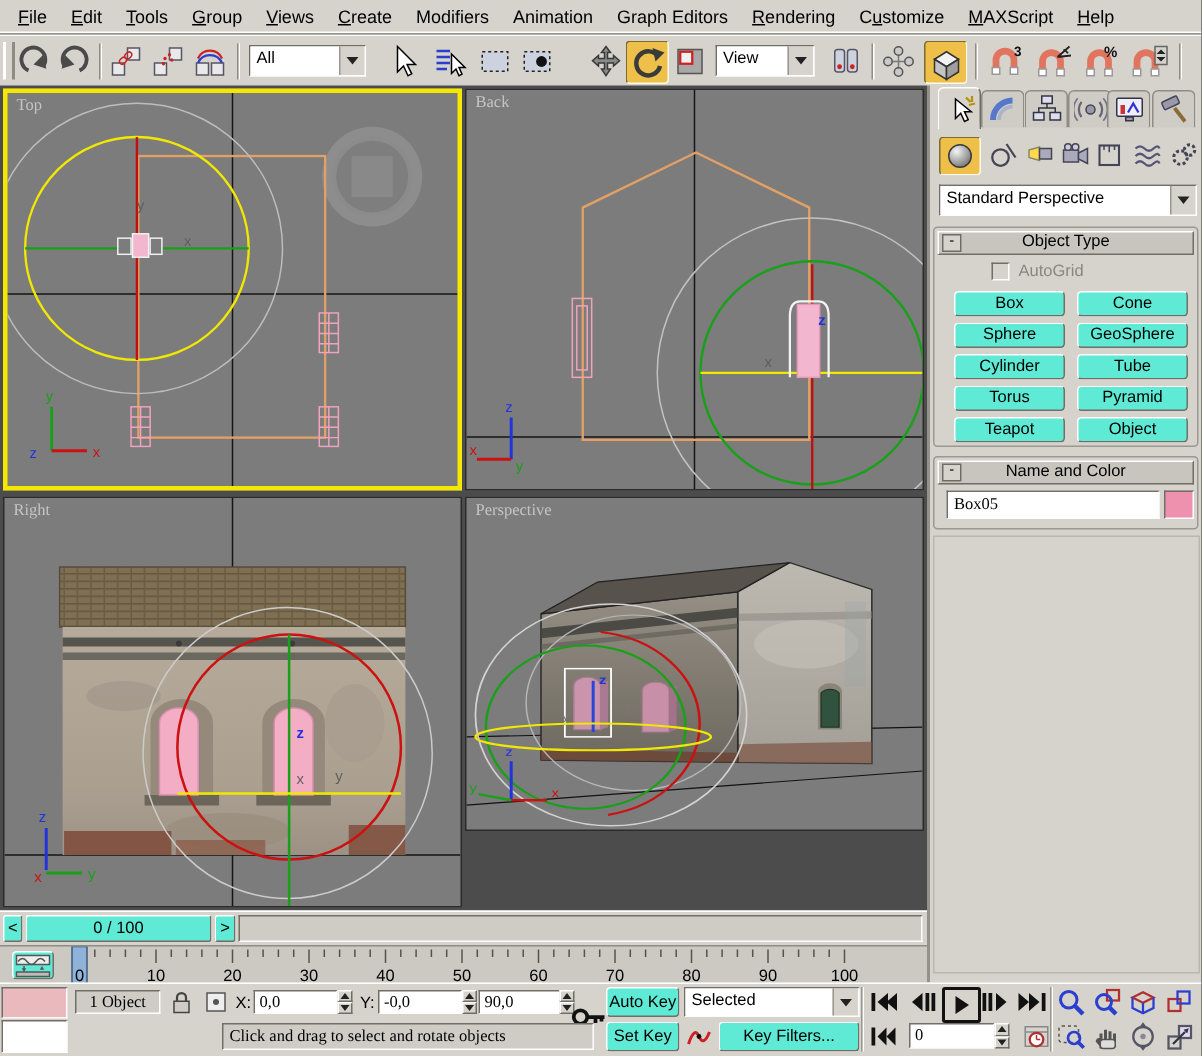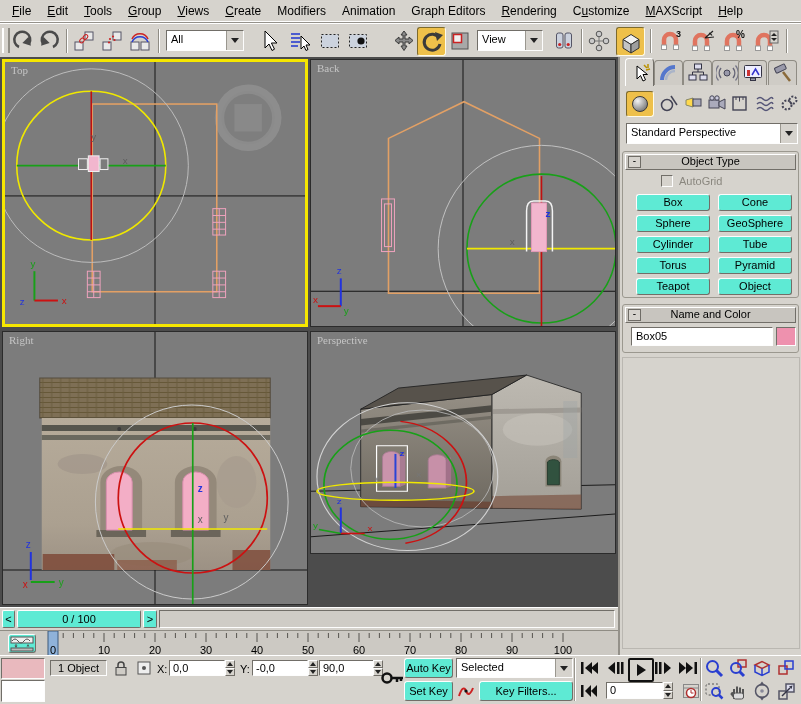--- a/index.html
+++ b/index.html
@@ -40,21 +40,21 @@
         border-radius:4px 4px 0 0;background:#cfccc6;display:flex;align-items:center;justify-content:center;}
   .ctab.active{top:1px;height:27px;background:#d6d3cd;border-color:#fff #716e68 transparent #fff;}
   .catbtn{position:absolute;top:0;width:23px;height:24px;border-radius:3px;display:flex;align-items:center;justify-content:center;}
   .catbtn.active{background:#eec04a;border:1px solid;border-color:#7d6a2d #fffbe8 #fffbe8 #7d6a2d;}
   .rollout{position:absolute;left:2px;width:177px;border:1px solid #9b988f;border-radius:3px;box-sizing:border-box;}
   .rtitle{position:absolute;left:2px;right:2px;top:2px;height:14px;background:#c8c5bf;
           border:1px solid;border-color:#fff #716e68 #716e68 #fff;text-align:center;line-height:13px;font-size:11px;}
   .rminus{position:absolute;left:2px;top:1px;width:11px;height:10px;border:1px solid #6f6c66;
           background:#d6d3cd;line-height:8px;text-align:center;font-size:10px;}
   .raised{background:#5eead4;border:1px solid;border-color:#fdfdfd #716e68 #716e68 #fdfdfd;box-sizing:border-box;}
-  .sunken{border:1px solid;border-color:#716e68 #fdfdfd #fdfdfd #716e68;box-sizing:border-box;}
+  .sunken{border:1px solid;border-color:#716e68 #fdfdfd #fdfdfd #716e68;box-sizing:border-box;font-family:Liberation Serif, serif;}
   .pbtn{width:74px;height:17px;border-radius:3px;text-align:center;line-height:15px;font-size:11px;}
   #otbuttons{position:absolute;left:13px;top:42px;display:grid;grid-template-columns:74px 74px;gap:4px 8px;}
   .graytext{color:#8a877f;}
   
   #tslider{position:absolute;left:0;top:607px;width:618px;height:23px;background:#d6d3cd;border-top:1px solid #fff;}
   #trackbar{position:absolute;left:0;top:630px;width:618px;height:25px;background:#ccc9c3;border-top:1px solid #8f8c84;}
   .tsbtn{position:absolute;top:2px;height:18px;border-radius:2px;text-align:center;line-height:16px;}
   
   #statusbar{position:absolute;left:0;top:655px;width:801px;height:49px;background:#d6d3cd;border-top:1px solid #fff;}
   .field{position:absolute;background:#fff;font-size:11px;padding:1px 3px;box-sizing:border-box;white-space:nowrap;overflow:hidden;}
@@ -821,20 +821,21 @@
           <path d="M3 7 V14 L10 17.5 L17 14 V7 M10 10.5 V17.5" fill="none" stroke="#2a3fd0" stroke-width="1.5"></path>
         </svg>
       </div>
     <div class="flaticon" style="left:775px;top:2px;width:22px;height:20px">
       <svg width="20" height="20">
           <rect x="3" y="8" width="8" height="8" fill="none" stroke="#b03030" stroke-width="1.5"></rect>
           <rect x="9" y="3" width="8" height="8" fill="none" stroke="#2a3fd0" stroke-width="1.5"></rect>
         </svg>
       </div>
 
+    <div class="gfield sunken" style="left:148px;top:26px;width:248px;height:18px;padding:2px 4px">Click and drag to select and rotate objects</div>
     <div class="sbtn raised" style="left:404px;top:25px;width:49px;height:20px">Set Key</div>
     <div class="flaticon" style="left:456px;top:25px;width:20px;height:20px">
       <svg width="18" height="18">
           <path d="M2 14 Q6 2 9 9 T16 6" fill="none" stroke="#c22" stroke-width="2"></path>
           <circle cx="9" cy="9" r="1.6" fill="#111"></circle>
         </svg>
       </div>
     <div class="sbtn raised" style="left:479px;top:25px;width:94px;height:20px">Key Filters...</div>
     <div class="flaticon" style="left:578px;top:25px;width:24px;height:20px">
       <svg width="20" height="14">

